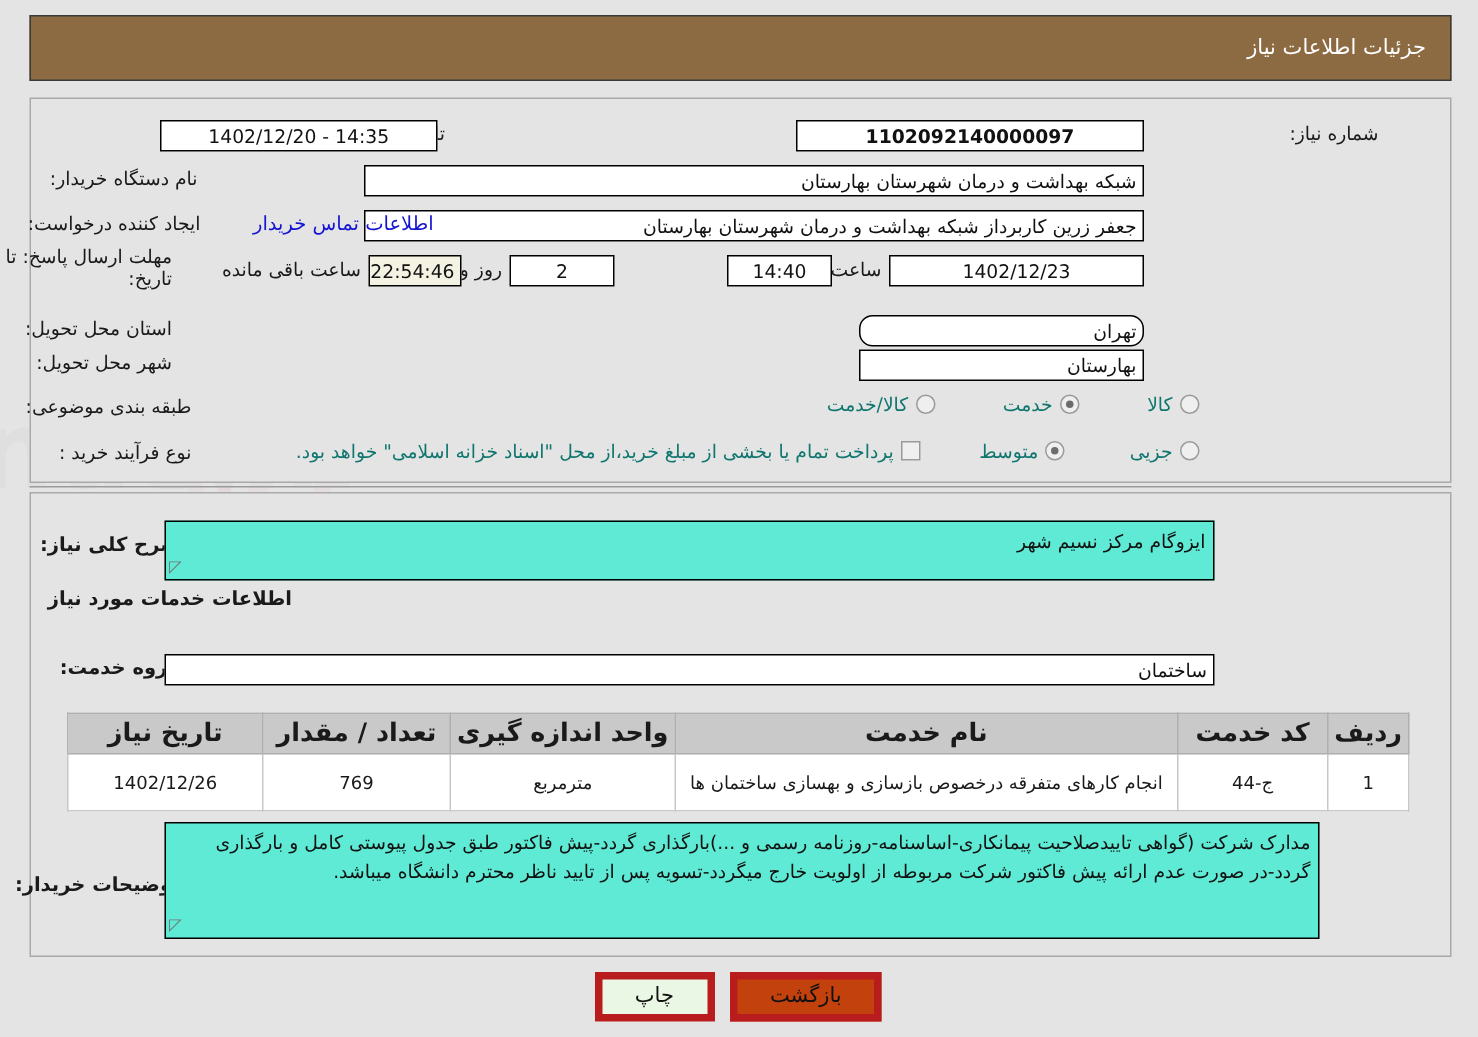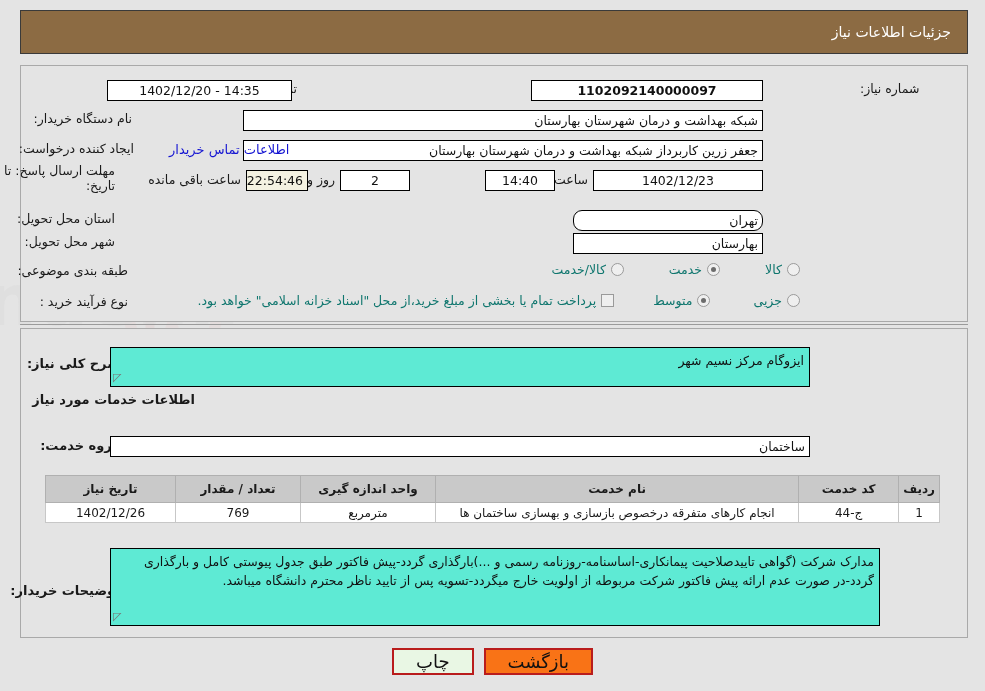--- a/index.html
+++ b/index.html
@@ -142,57 +142,57 @@
     position: absolute;
     left: 45px; top: 475px;
     width: 895px;
     border-collapse: collapse;
     z-index: 3;
     background: #fff;
   }
   table.needs th {
     background: #c9c9c9;
     border: 1px solid #b0b0b0;
-    font-size: 12px;
+    font-size: 17px;
     font-weight: bold;
     color: #1a1a1a;
     height: 27px;
     padding: 2px 4px;
     text-align: center;
     white-space: nowrap;
   }
   table.needs td {
     background: #ffffff;
     border: 1px solid #c7c7c7;
     font-size: 12px;
     color: #1a1a1a;
-    height: 20px;
+    height: 38px;
     padding: 2px 4px;
     text-align: center;
   }
 
   
   .btns {
     position: absolute;
     left: 0; top: 648px;
     width: 985px;
     display: flex;
     justify-content: center;
     gap: 10px;
     z-index: 3;
   }
   .btn {
-    border: 2px solid #b91c1c;
-    font-size: 18px;
+    border: 5px solid #b91c1c;
+    font-size: 14px;
     padding: 3px 22px;
     cursor: pointer;
     color: #111;
     line-height: 17px;
   }
-  .btn.back  { background: #f97316; }
+  .btn.back  { background: #c2410c; }
   .btn.print { background: #e9f7e4; }
 
   .divline {
     position: absolute;
     left: 20px; top: 324px;
     width: 948px; height: 1px;
     background: #9b9b9b;
     z-index: 2;
   }
 </style>

